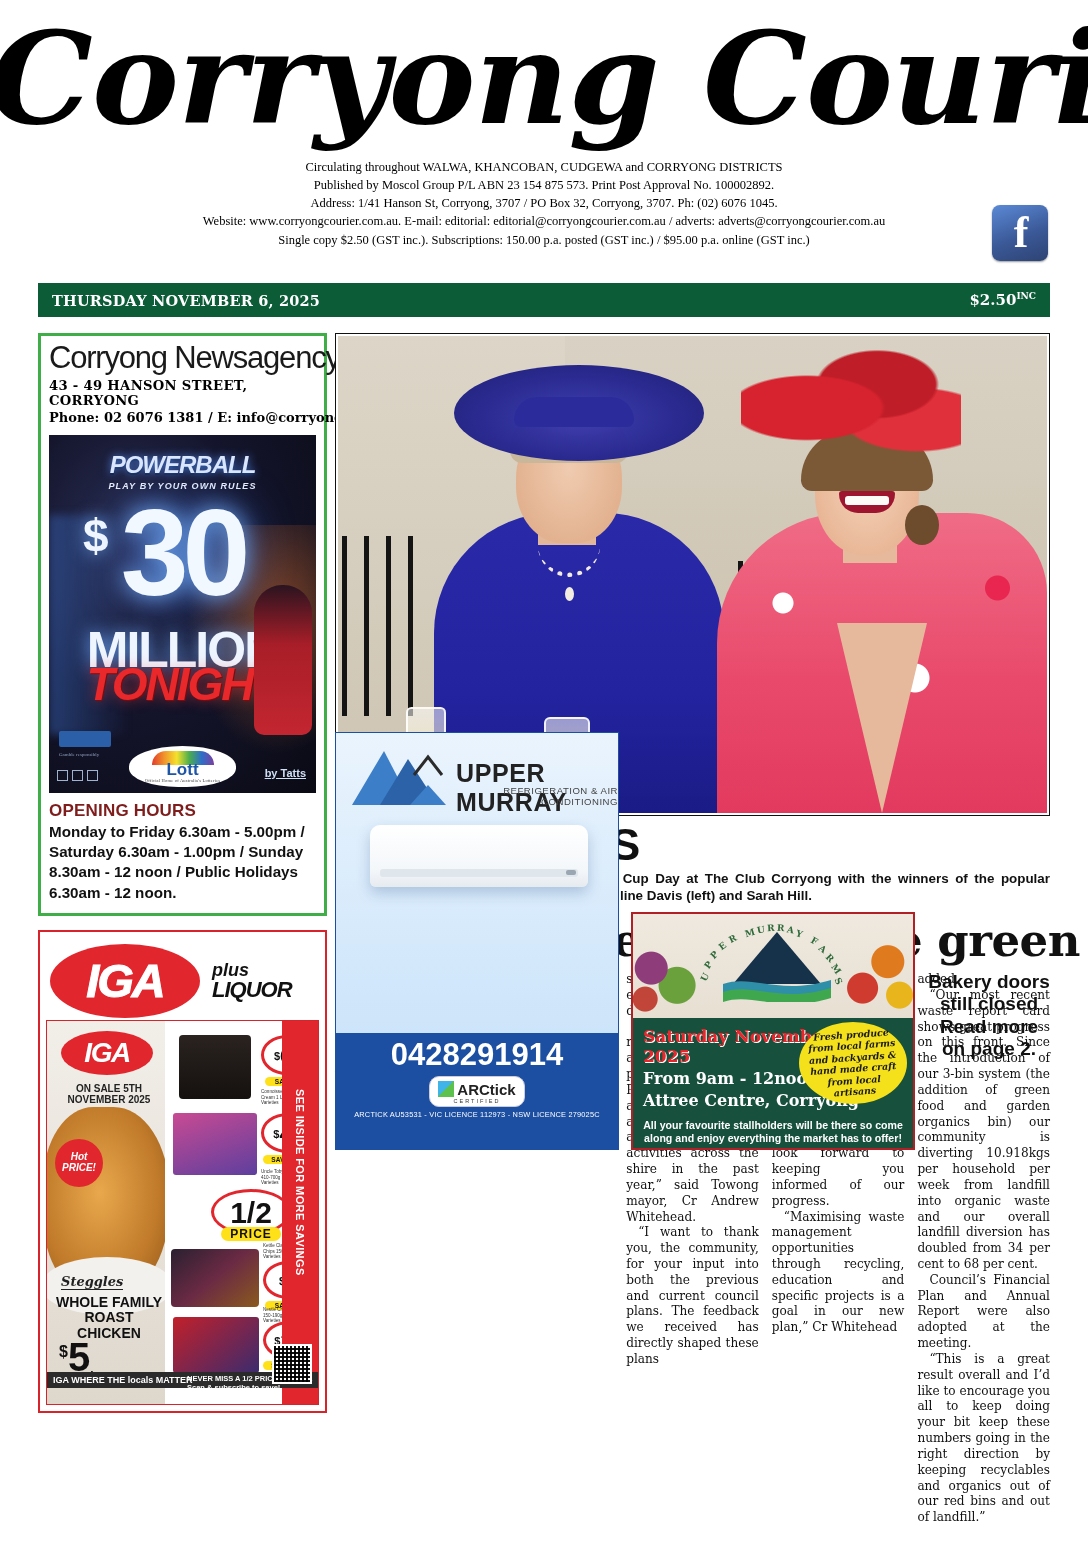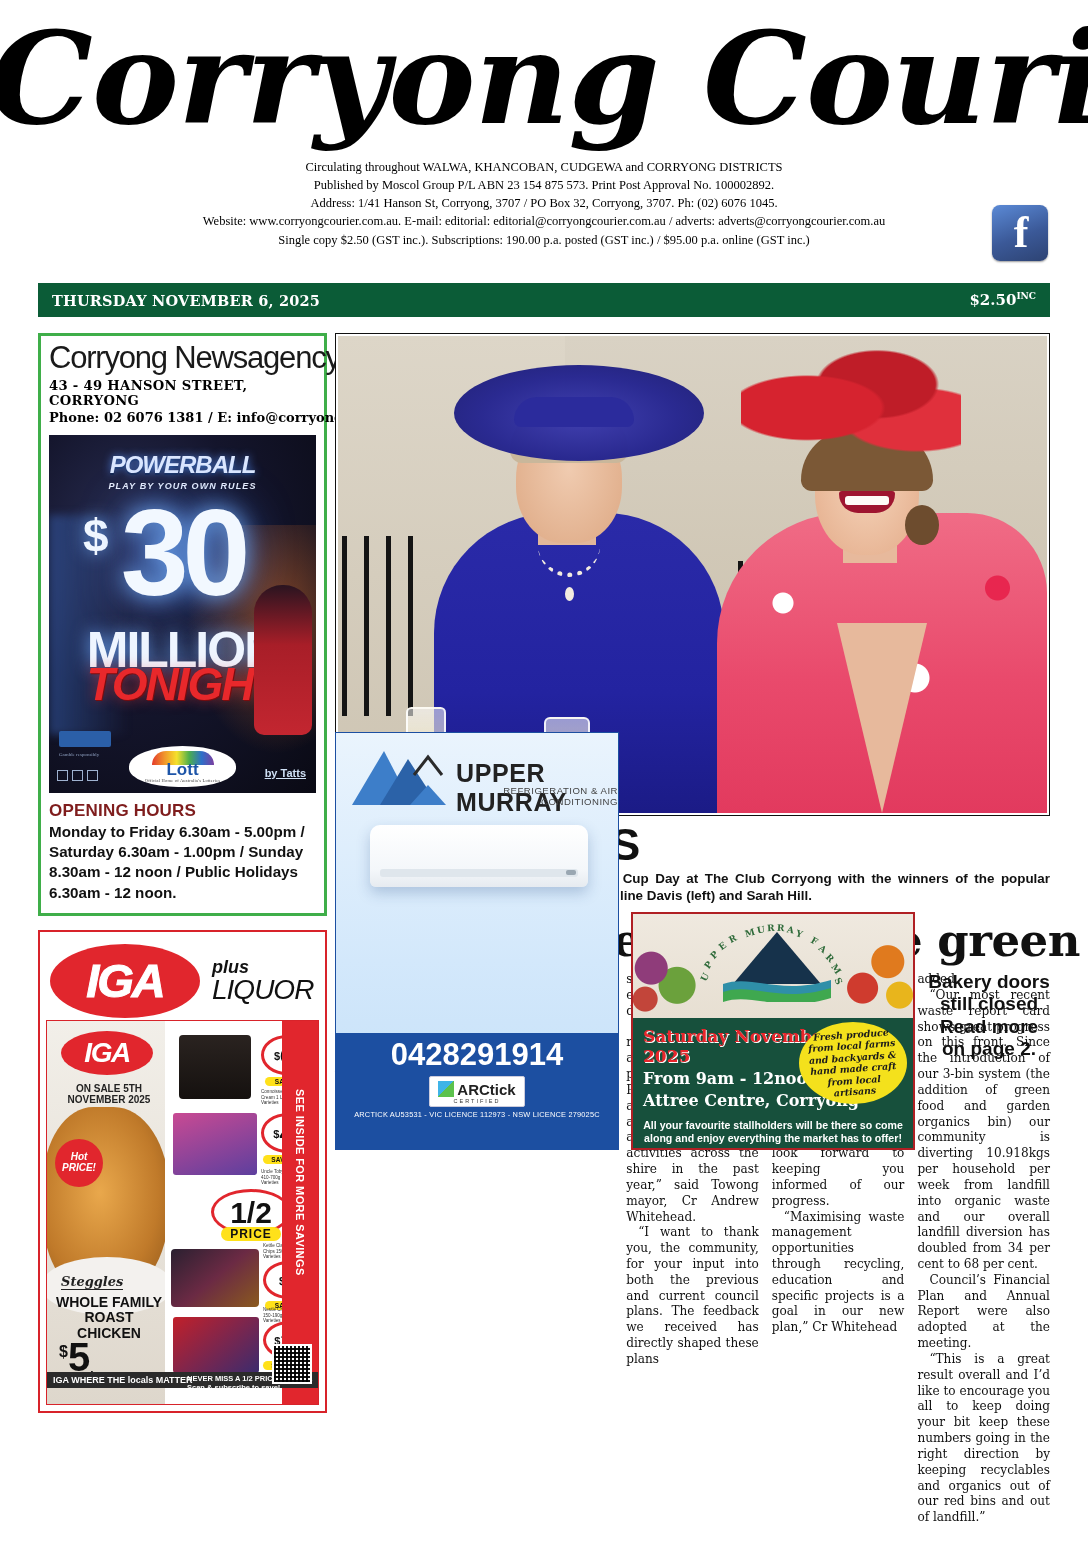--- a/index.html
+++ b/index.html
@@ -228,21 +228,21 @@
     font-family:"Liberation Sans", sans-serif;
     font-weight:bold; font-style:italic; font-size:47px;
     color:#fff; letter-spacing:-2px;
     -webkit-text-stroke: 1px #fff;
   }
   .iga-plus {
     font-family:"Liberation Sans", sans-serif;
     font-style:italic; color:#111;
   }
   .iga-plus .p1 { font-size:18px; font-weight:bold; display:block; line-height:1; }
-  .iga-plus .p2 { font-size:28px; font-weight:normal; display:block; line-height:1; letter-spacing:-1px;}
+  .iga-plus .p2 { font-size:22px; font-weight:bold; display:block; line-height:1; letter-spacing:-1px;}
   .iga-addr {
     text-align:center;
     font-family:"DejaVu Serif", serif;
     font-weight:bold; font-size:14.5px;
     margin: 6px 0 8px 0; color:#000;
   }
 
   
   .cat { position:relative; height: 385px; border:1px solid #d8232a; overflow:hidden; background:#fff; }
   .cat-left { position:absolute; left:0; top:0; width:118px; height:100%;
@@ -481,21 +481,21 @@
   .um-band {
     position:absolute; left:0; right:0; bottom:0; height:116px;
     background:#1c4fa1; text-align:center; padding-top:4px;
   }
   .um-phone {
     font-family:"Liberation Sans", sans-serif; font-weight:bold;
     font-size:31px; color:#fff; letter-spacing:0px;
   }
   .um-arctick {
     display:inline-block; background:#fff; border:1px solid #ccd;
-    padding:2px 8px; margin-top:3px; border-radius:2px;
+    padding:2px 8px; margin-top:3px; border-radius:10px;
   }
   .um-arctick .ab { display:inline-block; width:16px; height:16px;
     background: linear-gradient(135deg,#3fb4e8 50%, #5cc24d 50%); vertical-align:middle; }
   .um-arctick .at { font-family:"Liberation Sans", sans-serif; font-weight:bold;
     font-size:15px; color:#222; vertical-align:middle; margin-left:3px; }
   .um-arctick .ac { display:block; font-family:"Liberation Sans", sans-serif;
     font-size:5.5px; letter-spacing:2px; color:#333; }
   .um-lic {
     margin-top:3px;
     font-family:"Liberation Sans", sans-serif; font-size:7.4px;
@@ -563,21 +563,21 @@
 </head>
 <body>
 
 <div class="masthead">
   <div class="masthead-title">Corryong Courier</div>
   <div class="masthead-details">
     <div>Circulating throughout WALWA, KHANCOBAN, CUDGEWA and CORRYONG DISTRICTS</div>
     <div>Published by Moscol Group P/L ABN 23 154 875 573. Print Post Approval No. 100002892.</div>
     <div>Address: 1/41 Hanson St, Corryong, 3707 / PO Box 32, Corryong, 3707.  Ph: (02) 6076 1045.</div>
     <div>Website: www.corryongcourier.com.au. E-mail: editorial: editorial@corryongcourier.com.au / adverts: adverts@corryongcourier.com.au</div>
-    <div>Single copy $2.50 (GST inc.). Subscriptions: 190.00 p.a. posted (GST inc.) / $95.00 p.a. online (GST inc.)</div>
+    <div>Single copy $2.50 (GST inc.). Subscriptions: 150.00 p.a. posted (GST inc.) / $95.00 p.a. online (GST inc.)</div>
   </div>
 </div>
 <div class="fb-icon">
   <span>f</span>
 </div>
 
 <div class="date-bar">
   <div class="date-text">THURSDAY NOVEMBER 6, 2025</div>
   <div class="price-text">
     <span>$2.50</span><sup>INC</sup>

